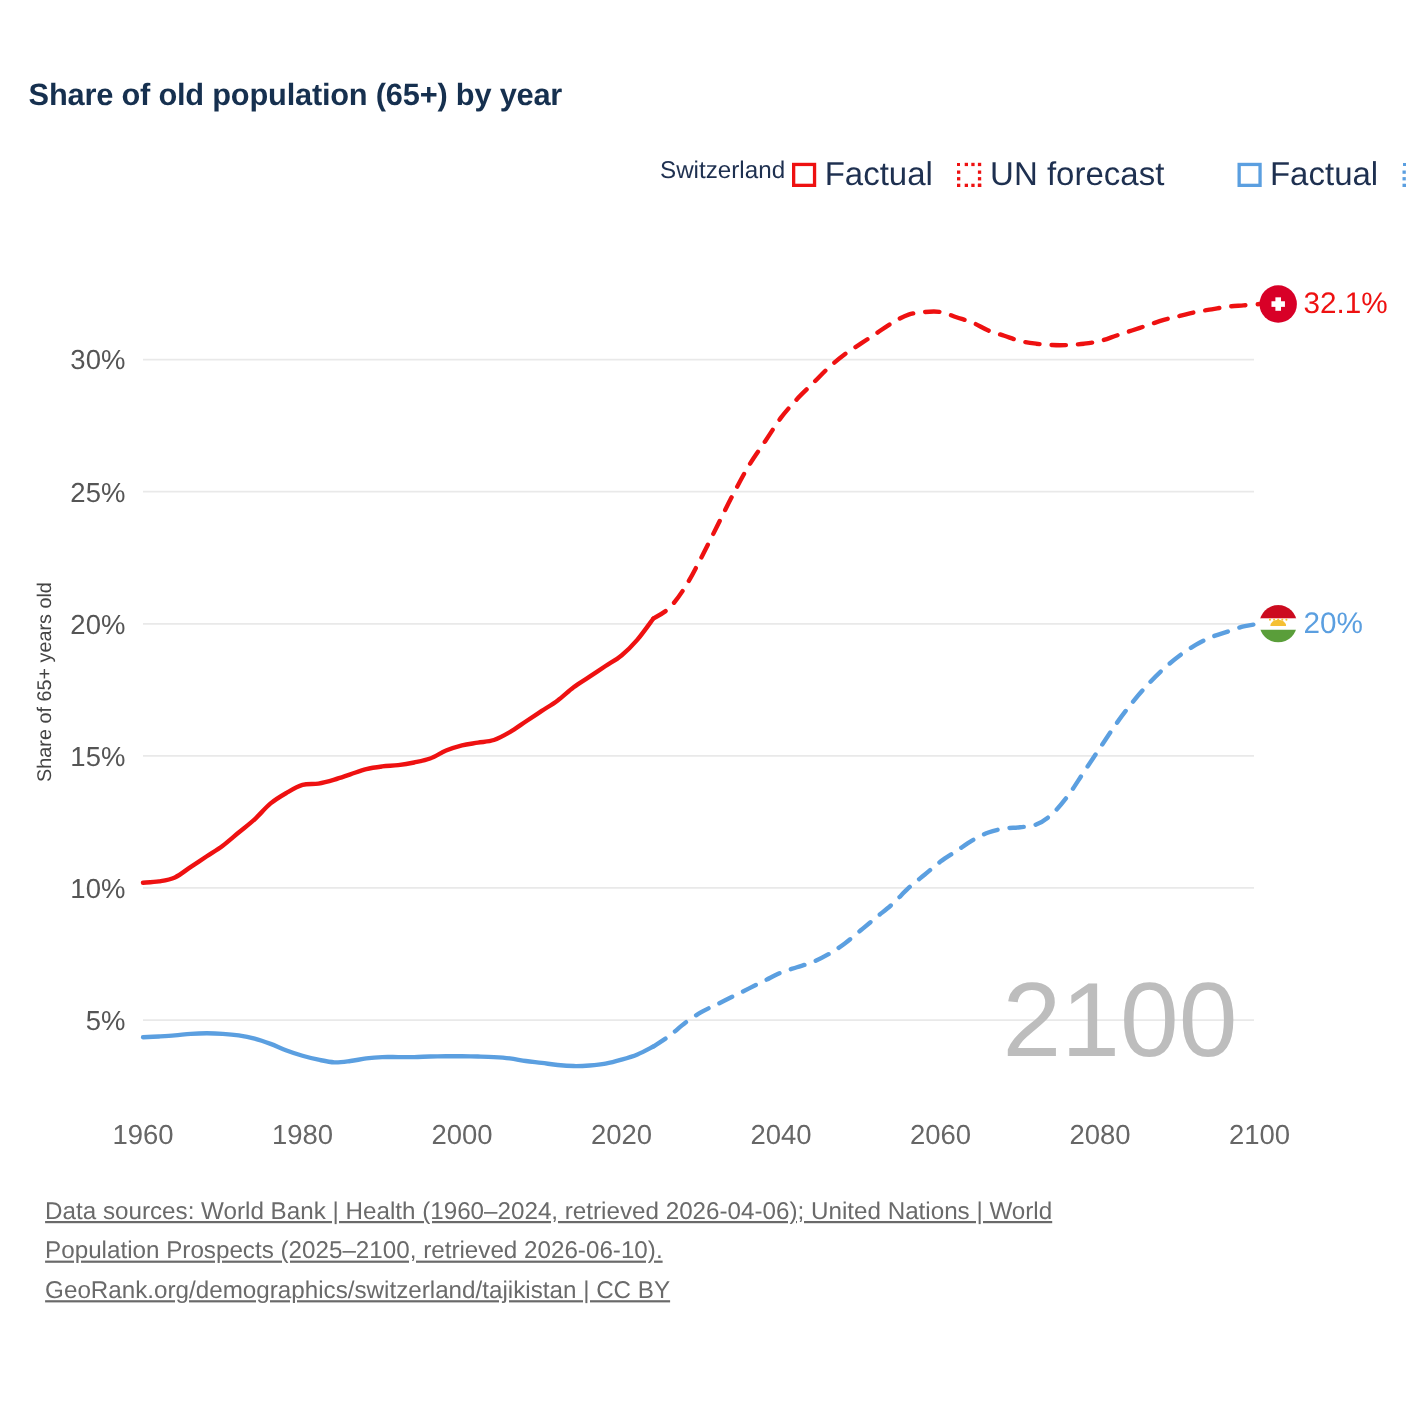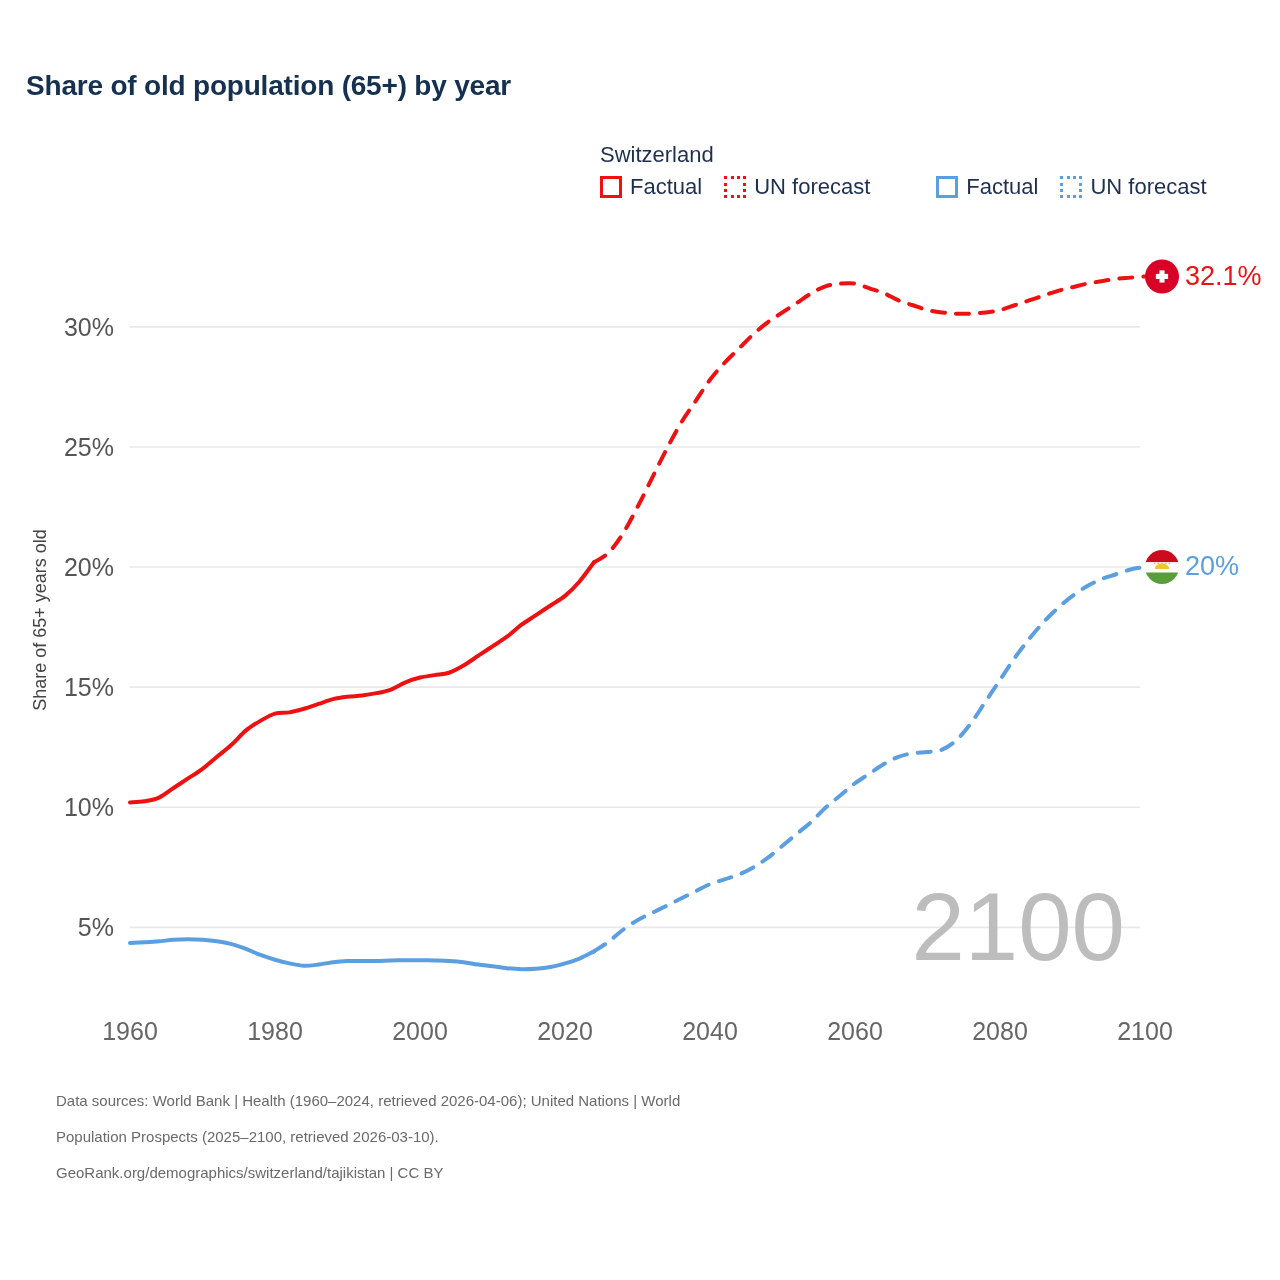--- a/index.html
+++ b/index.html
@@ -36,23 +36,22 @@
   .legend {
     position: absolute;
     left: 600px;
     top: 142px;
     display: flex;
     flex-direction: row;
     gap: 66px;
   }
   .legend-group {
     display: flex;
-    flex-direction: column;
+    flex-direction: row;
     gap: 6px;
-    justify-content: flex-end;
   }
   .legend-country {
     font-size: 22px;
     color: #1e3050;
     line-height: 26px;
   }
   .legend-entries {
     display: flex;
     flex-direction: row;
     align-items: center;
@@ -68,21 +67,21 @@
     width: 22px;
     height: 22px;
     box-sizing: border-box;
     background: transparent;
   }
   .legend-swatch.solid-red   { border: 3px solid #ee1111; }
   .legend-swatch.dotted-red  { border: 3px dotted #ee1111; }
   .legend-swatch.solid-blue  { border: 3px solid #5b9fe0; }
   .legend-swatch.dotted-blue { border: 3px dotted #5b9fe0; }
   .legend-label {
-    font-size: 22px;
+    font-size: 30px;
     color: #1e3050;
     white-space: nowrap;
   }
 
   
   .plot-wrap {
     position: absolute;
     left: 0;
     top: 0;
     width: 1280px;
@@ -121,26 +120,27 @@
   .endlabel {
     font-family: "Liberation Sans", sans-serif;
     font-size: 27px;
     text-anchor: start;
     dominant-baseline: middle;
   }
 
   
   .footer {
     position: absolute;
-    left: 56px;
+    left: 41px;
     top: 1083px;
     width: 1180px;
-    font-size: 15px;
+    font-size: 22px;
     line-height: 36px;
     color: #6a6a6a;
+    text-decoration: underline;
   }
   .footer div { white-space: nowrap; }
 </style>
 </head>
 <body>
 
 <div id="root">
 
   <div class="chart-title">Share of old population (65+) by year</div>
 
@@ -236,17 +236,17 @@
               <circle cx="1169.48" cy="563.3188235294117" r="0.935" fill="#f5c033"></circle>
             </g>
           </g>
           <text x="1185" y="568.0588235294117" class="endlabel" fill="#5b9fe0">20%</text>
         </g>
     </svg>
   </div>
 
   <div class="footer">
     <div>Data sources: World Bank | Health (1960–2024, retrieved 2026-04-06); United Nations | World</div>
-    <div>Population Prospects (2025–2100, retrieved 2026-03-10).</div>
+    <div>Population Prospects (2025–2100, retrieved 2026-06-10).</div>
     <div>GeoRank.org/demographics/switzerland/tajikistan | CC BY</div>
   </div>
 
 </div>
 
 </body></html>

